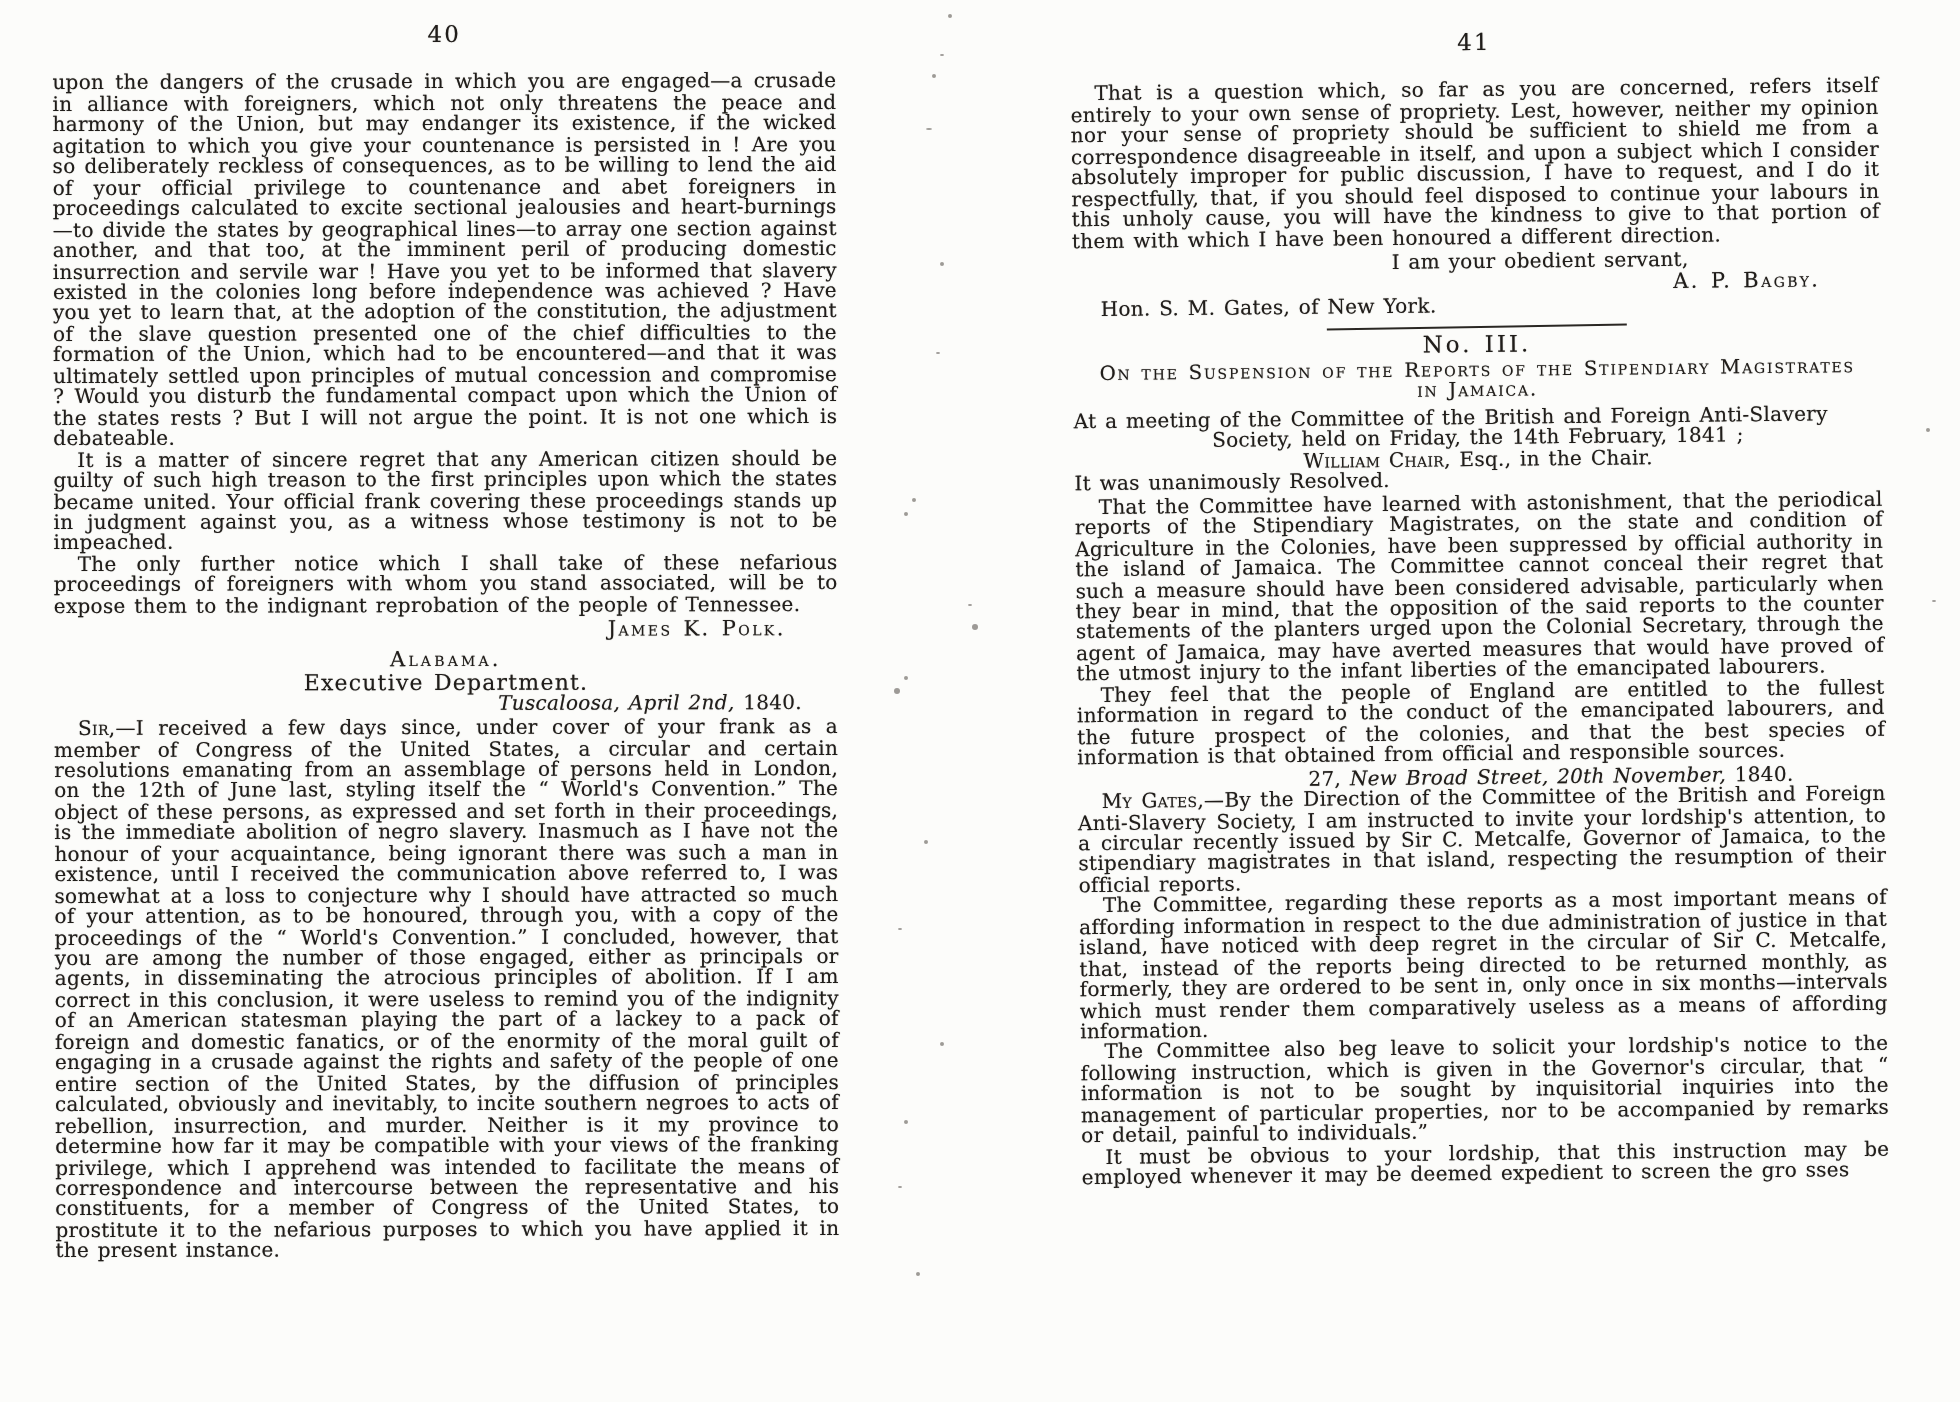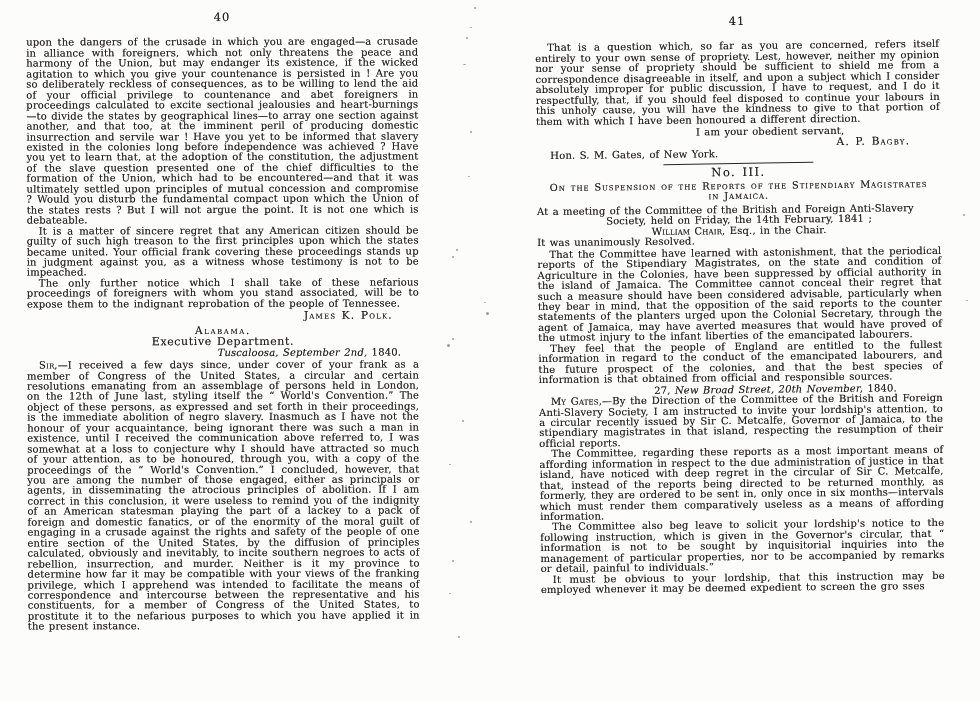--- a/index.html
+++ b/index.html
@@ -46,21 +46,21 @@
 
 <div class="page" id="left-page">
   <div class="page-inner">
     <p class="pagenum">40</p>
     <p class="noindent">upon the dangers of the crusade in which you are engaged—a crusade in alliance with foreigners, which not only threatens the peace and harmony of the Union, but may endanger its existence, if the wicked agitation to which you give your countenance is persisted in !  Are you so deliberately reckless of consequences, as to be willing to lend the aid of your official privilege to countenance and abet foreigners in proceedings calculated to excite sectional jealousies and heart-burnings—to divide the states by geographical lines—to array one section against another, and that too, at the imminent peril of producing domestic insurrection and servile war !  Have you yet to be informed that slavery existed in the colonies long before independence was achieved ?  Have you yet to learn that, at the adoption of the constitution, the adjustment of the slave question presented one of the chief difficulties to the formation of the Union, which had to be encountered—and that it was ultimately settled upon principles of mutual concession and compromise ?  Would you disturb the fundamental compact upon which the Union of the states rests ? But I will not argue the point.  It is not one which is debateable.</p>
     <p class="bp">It is a matter of sincere regret that any American citizen should be guilty of such high treason to the first principles upon which the states became united.  Your official frank covering these proceedings stands up in judgment against you, as a witness whose testimony is not to be impeached.</p>
     <p class="bp">The only further notice which I shall take of these nefarious proceedings of foreigners with whom you stand associated, will be to expose them to the indignant reprobation of the people of Tennessee.</p>
     <p class="sig">James K. Polk.</p>
     <p class="h-state">Alabama.</p>
     <p class="h-dept">Executive Department.</p>
-    <p class="dateline-left"><span class="it">Tuscaloosa, September 2nd,</span><span> 1840.</span></p>
+    <p class="dateline-left"><span class="it">Tuscaloosa, April 2nd,</span><span> 1840.</span></p>
     <p class="bp"><span class="sc">Sir,</span><span>—I received a few days since, under cover of your frank as a member of Congress of the United States, a circular and certain resolutions emanating from an assemblage of persons held in London, on the 12th of June last, styling itself the “ World's Convention.”  The object of these persons, as expressed and set forth in their proceedings, is the immediate abolition of negro slavery.  Inasmuch as I have not the honour of your acquaintance, being ignorant there was such a man in existence, until I received the communication above referred to, I was somewhat at a loss to conjecture why I should have attracted so much of your attention, as to be honoured, through you, with a copy of the proceedings of the “ World's Convention.”  I concluded, however, that you are among the number of those engaged, either as principals or agents, in disseminating the atrocious principles of abolition.  If I am correct in this conclusion, it were useless to remind you of the indignity of an American statesman playing the part of a lackey to a pack of foreign and domestic fanatics, or of the enormity of the moral guilt of engaging in a crusade against the rights and safety of the people of one entire section of the United States, by the diffusion of principles calculated, obviously and inevitably, to incite southern negroes to acts of rebellion, insurrection, and murder.  Neither is it my province to determine how far it may be compatible with your views of the franking privilege, which I apprehend was intended to facilitate the means of correspondence and intercourse between the representative and his constituents, for a member of Congress of the United States, to prostitute it to the nefarious purposes to which you have applied it in the present instance.</span></p>
   </div>
 </div>
 
 <div class="page" id="right-page">
   <div class="page-inner">
     <p class="pagenum">41</p>
     <p class="bp">That is a question which, so far as you are concerned, refers itself entirely to your own sense of propriety.  Lest, however, neither my opinion nor your sense of propriety should be sufficient to shield me from a correspondence disagreeable in itself, and upon a subject which I consider absolutely improper for public discussion, I have to request, and I do it respectfully, that, if you should feel disposed to continue your labours in this unholy cause, you will have the kindness to give to that portion of them with which I have been honoured a different direction.</p>
     <p class="valediction">I am your obedient servant,</p>
     <p class="sig-bagby">A. P. Bagby.</p>

